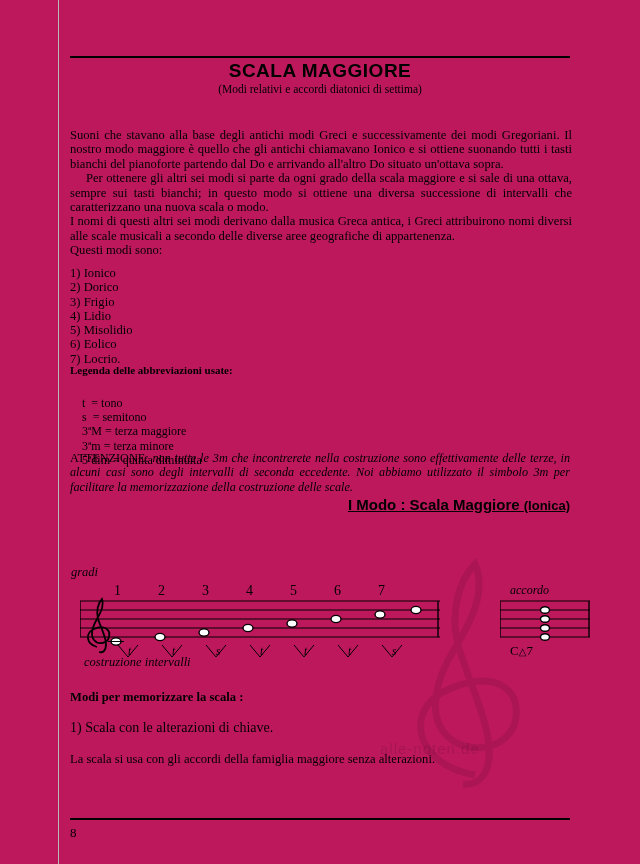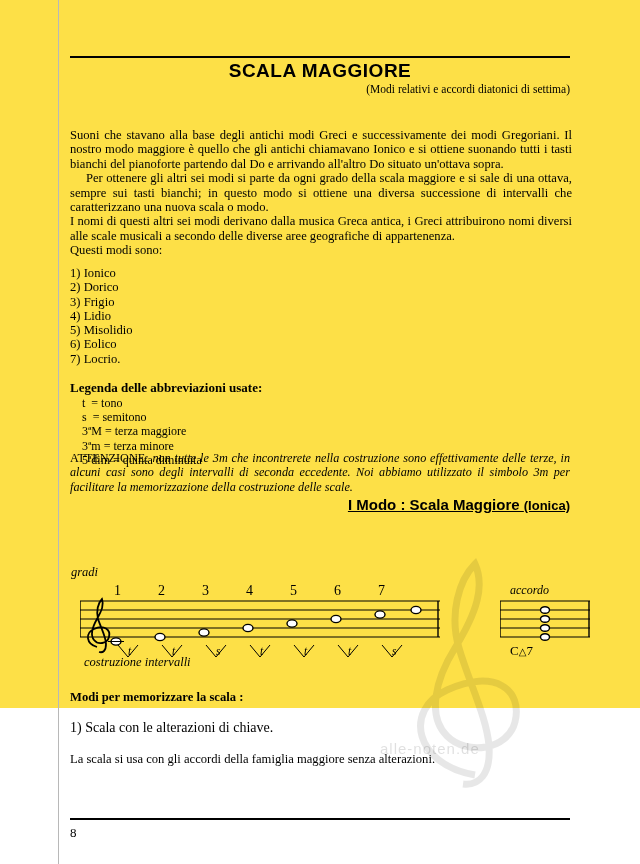--- a/index.html
+++ b/index.html
@@ -13,22 +13,22 @@
     position: relative;
     font-family: "Liberation Serif", serif;
     color: #000000;
     overflow: hidden;
   }
 
   
   .page {
     position: absolute;
     left: 0; top: 0;
-    width: 640px; height: 708px;
-    background: #fde047;
+    width: 640px; height: 864px;
+    background: #be185d;
   }
   .left-rule {
     position: absolute;
     left: 58px; top: 0;
     width: 1px; height: 864px;
     background: #b8b8b8;
   }
   .top-rule {
     position: absolute;
     left: 70px; top: 56px;
@@ -57,21 +57,21 @@
     text-align: center;
     font-family: "Liberation Sans", sans-serif;
     font-weight: bold;
     font-size: 19px;
     letter-spacing: 0.5px;
   }
   .subtitle {
     position: absolute;
     left: 70px; top: 83px;
     width: 500px;
-    text-align: right;
+    text-align: center;
     font-family: "Liberation Serif", serif;
     font-size: 11.5px;
   }
 
   
   .body-text {
     position: absolute;
     left: 70px; top: 128px;
     width: 502px;
     font-size: 12.6px;
@@ -90,24 +90,24 @@
     position: absolute;
     left: 70px; top: 266px;
     font-size: 12.6px;
     line-height: 14.3px;
   }
   .modes-list div { white-space: pre; }
 
   
   .legend-title {
     position: absolute;
-    left: 70px; top: 380px;
+    left: 70px; top: 364px;
     font-family: "Liberation Serif", serif;
     font-weight: bold;
-    font-size: 13px;
+    font-size: 11px;
   }
   .legend-list {
     position: absolute;
     left: 82px; top: 396px;
     font-size: 12px;
     line-height: 14.2px;
   }
   .legend-list div { white-space: pre; }
 
   .attention {

